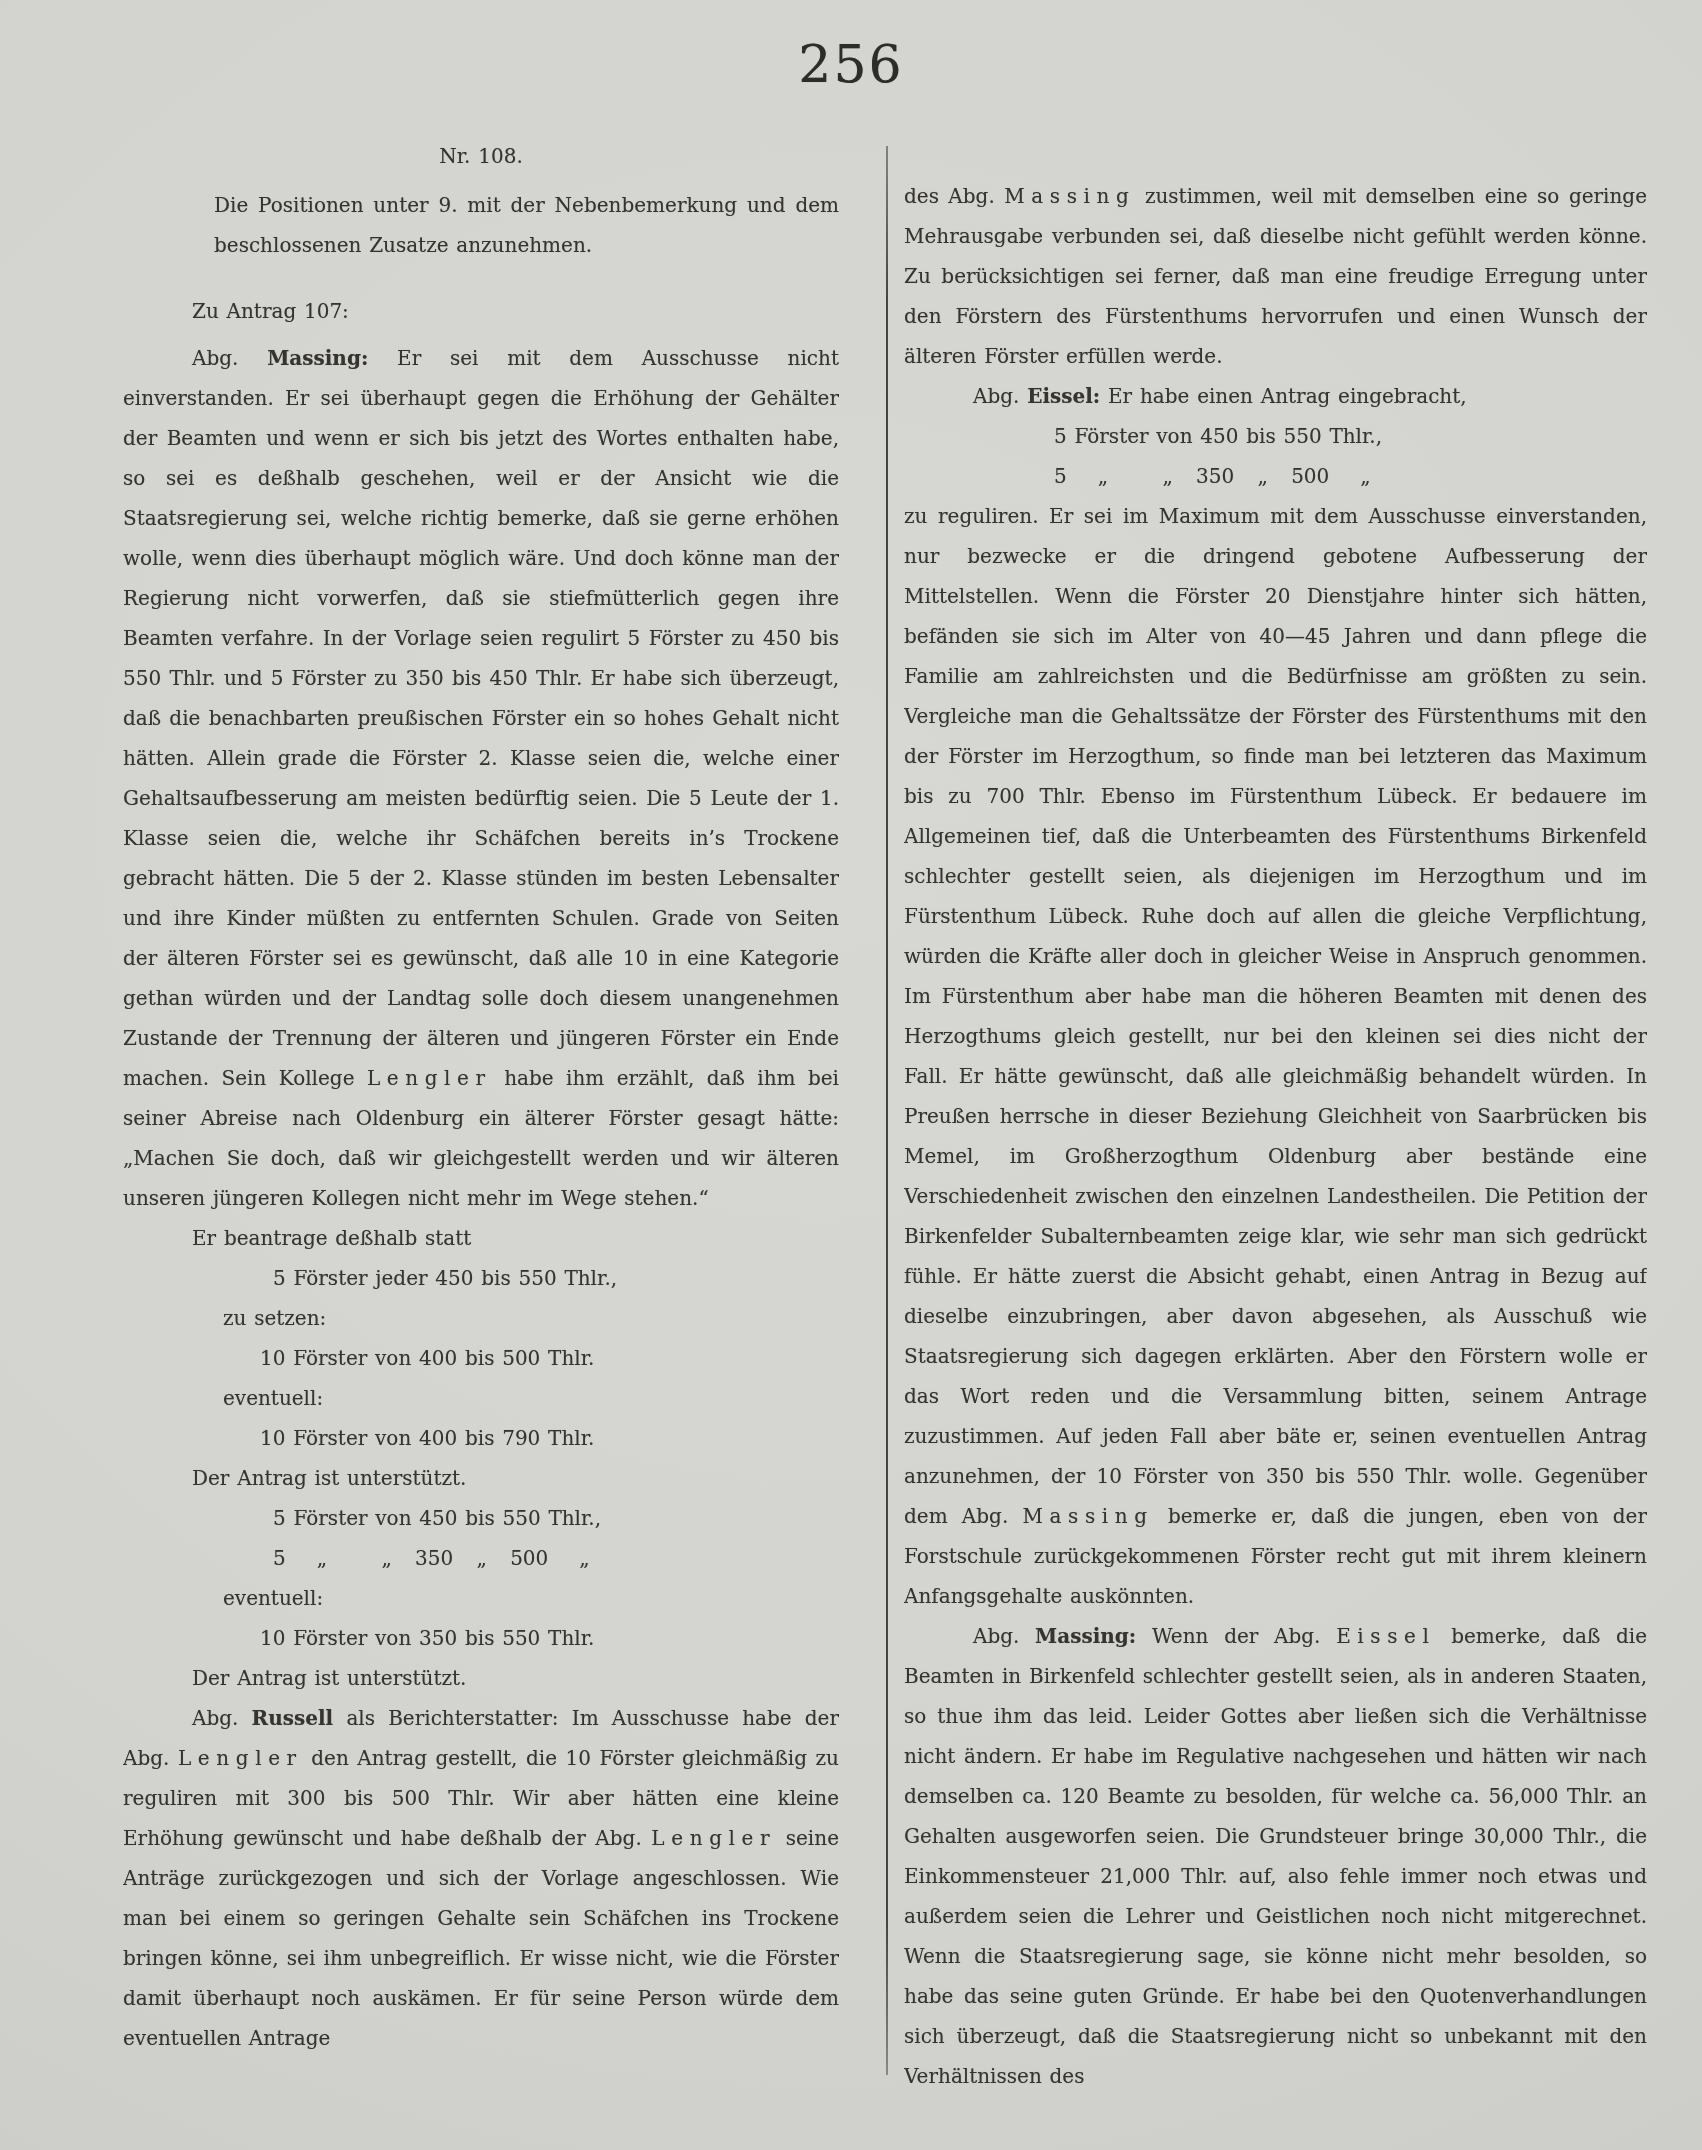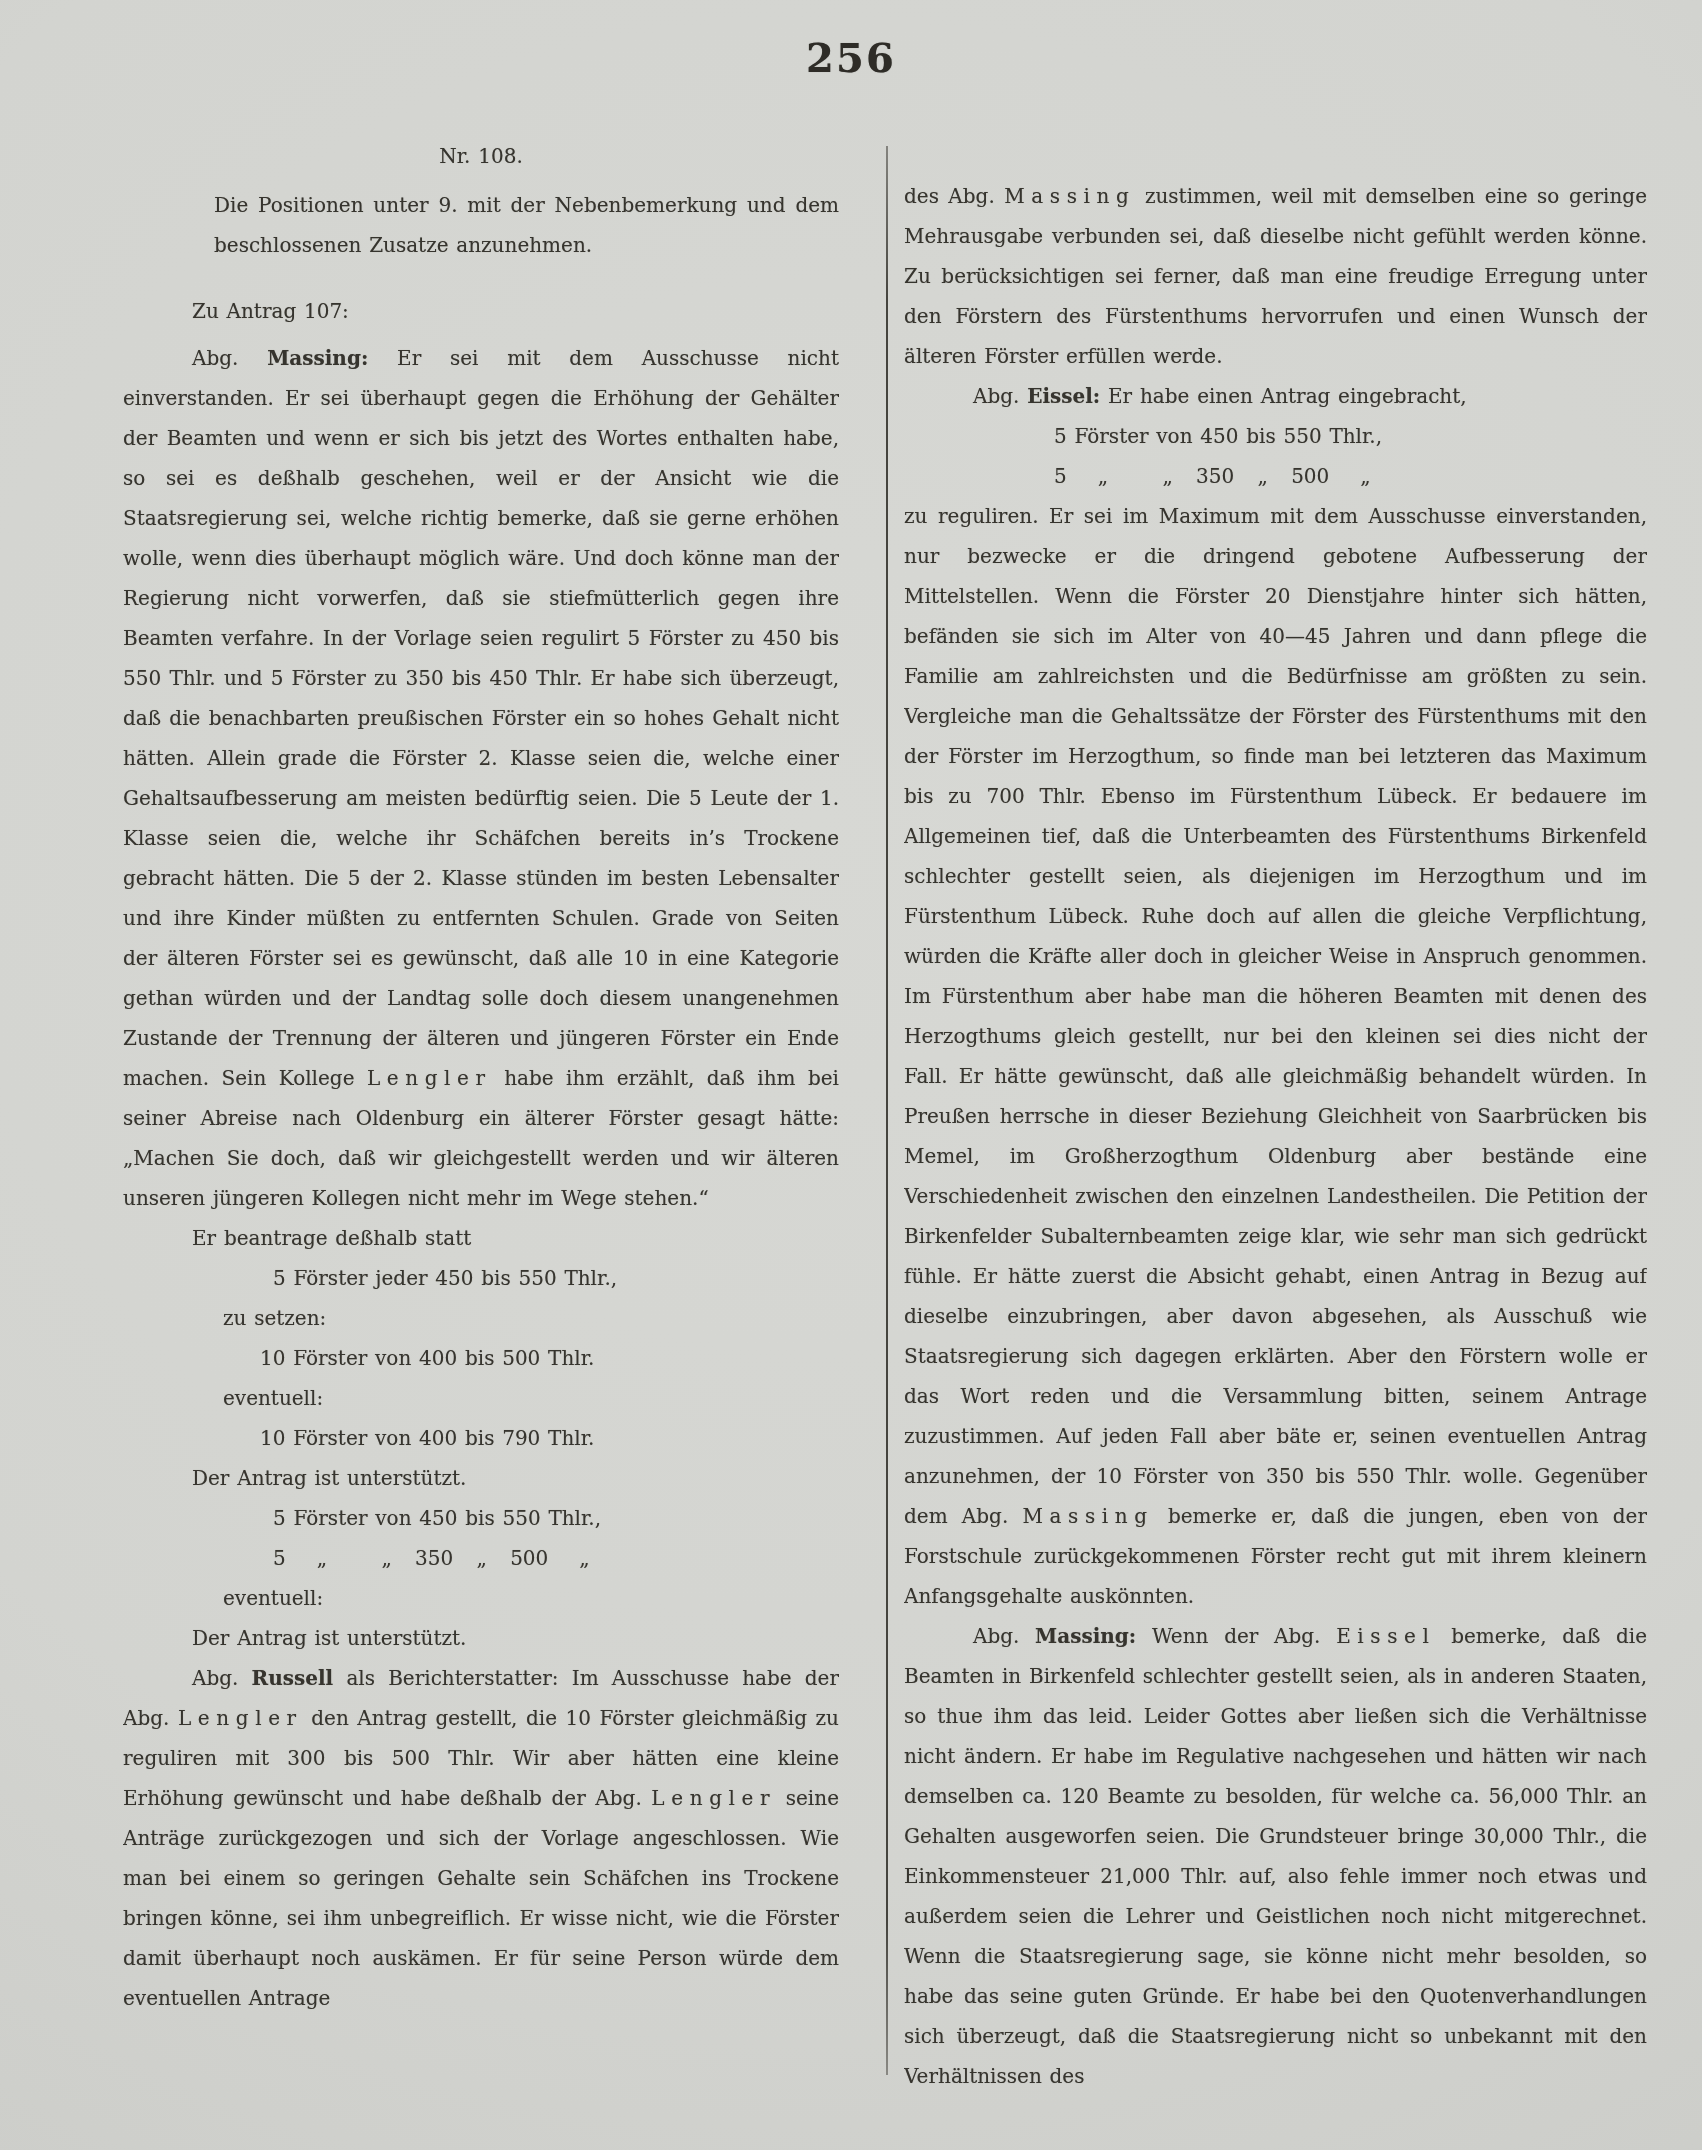--- a/index.html
+++ b/index.html
@@ -17,22 +17,22 @@
     overflow: hidden;
     font-family: "DejaVu Serif", "Liberation Serif", serif;
     color: #36342e;
   }
   .page-number {
     position: absolute;
     top: 34px;
     left: 0;
     right: 0;
     text-align: center;
-    font-size: 40px;
-    font-weight: 700;
+    font-size: 52px;
+    font-weight: 400;
     letter-spacing: 2.1px;
     color: #2e2c27;
     text-shadow: 0 0 0.7px rgba(46,44,39,.5);
   }
   .column {
     position: absolute;
     top: 136px;
     font-size: 20px;
     line-height: 40px;
     max-height: 2007px;
@@ -77,20 +77,21 @@
       <div class="blk t-para">Er beantrage deßhalb statt</div>
       <div class="blk t-item">5 Förster jeder 450 bis 550 Thlr.,</div>
       <div class="blk t-label">zu setzen:</div>
       <div class="blk t-item2">10 Förster von 400 bis 500 Thlr.</div>
       <div class="blk t-label">eventuell:</div>
       <div class="blk t-item2">10 Förster von 400 bis 790 Thlr.</div>
       <div class="blk t-para">Der Antrag ist unterstützt.</div>
       <div class="blk t-item">5 Förster von 450 bis 550 Thlr.,</div>
       <div class="blk t-item">5    „       „   350   „   500    „</div>
       <div class="blk t-label">eventuell:</div>
+      <div class="blk t-item2">10 Förster von 350 bis 550 Thlr.</div>
       <div class="blk t-para">Der Antrag ist unterstützt.</div>
       <div class="blk t-para">Abg. <span class="bold">Russell</span> als Berichterstatter: Im Ausschusse habe der Abg. <span class="sperr">Lengler</span> den Antrag gestellt, die 10 Förster gleichmäßig zu reguliren mit 300 bis 500 Thlr. Wir aber hätten eine kleine Erhöhung gewünscht und habe deßhalb der Abg. <span class="sperr">Lengler</span> seine Anträge zurückgezogen und sich der Vorlage angeschlossen. Wie man bei einem so geringen Gehalte sein Schäfchen ins Trockene bringen könne, sei ihm unbegreiflich. Er wisse nicht, wie die Förster damit überhaupt noch auskämen. Er für seine Person würde dem eventuellen Antrage</div>
     </div>
 
   <div class="column column-right" id="col-right">
       <div class="blk t-cont">des Abg. <span class="sperr">Massing</span> zustimmen, weil mit demselben eine so geringe Mehrausgabe verbunden sei, daß dieselbe nicht gefühlt werden könne. Zu berücksichtigen sei ferner, daß man eine freudige Erregung unter den Förstern des Fürstenthums hervorrufen und einen Wunsch der älteren Förster erfüllen werde.</div>
       <div class="blk t-para">Abg. <span class="bold">Eissel:</span> Er habe einen Antrag eingebracht,</div>
       <div class="blk t-item">5 Förster von 450 bis 550 Thlr.,</div>
       <div class="blk t-item">5    „       „   350   „   500    „</div>
       <div class="blk t-cont">zu reguliren. Er sei im Maximum mit dem Ausschusse einverstanden, nur bezwecke er die dringend gebotene Aufbesserung der Mittelstellen. Wenn die Förster 20 Dienstjahre hinter sich hätten, befänden sie sich im Alter von 40—45 Jahren und dann pflege die Familie am zahlreichsten und die Bedürfnisse am größten zu sein. Vergleiche man die Gehaltssätze der Förster des Fürstenthums mit den der Förster im Herzogthum, so finde man bei letzteren das Maximum bis zu 700 Thlr. Ebenso im Fürstenthum Lübeck. Er bedauere im Allgemeinen tief, daß die Unterbeamten des Fürstenthums Birkenfeld schlechter gestellt seien, als diejenigen im Herzogthum und im Fürstenthum Lübeck. Ruhe doch auf allen die gleiche Verpflichtung, würden die Kräfte aller doch in gleicher Weise in Anspruch genommen. Im Fürstenthum aber habe man die höheren Beamten mit denen des Herzogthums gleich gestellt, nur bei den kleinen sei dies nicht der Fall. Er hätte gewünscht, daß alle gleichmäßig behandelt würden. In Preußen herrsche in dieser Beziehung Gleichheit von Saarbrücken bis Memel, im Großherzogthum Oldenburg aber bestände eine Verschiedenheit zwischen den einzelnen Landestheilen. Die Petition der Birkenfelder Subalternbeamten zeige klar, wie sehr man sich gedrückt fühle. Er hätte zuerst die Absicht gehabt, einen Antrag in Bezug auf dieselbe einzubringen, aber davon abgesehen, als Ausschuß wie Staatsregierung sich dagegen erklärten. Aber den Förstern wolle er das Wort reden und die Versammlung bitten, seinem Antrage zuzustimmen. Auf jeden Fall aber bäte er, seinen eventuellen Antrag anzunehmen, der 10 Förster von 350 bis 550 Thlr. wolle. Gegenüber dem Abg. <span class="sperr">Massing</span> bemerke er, daß die jungen, eben von der Forstschule zurückgekommenen Förster recht gut mit ihrem kleinern Anfangsgehalte auskönnten.</div>

